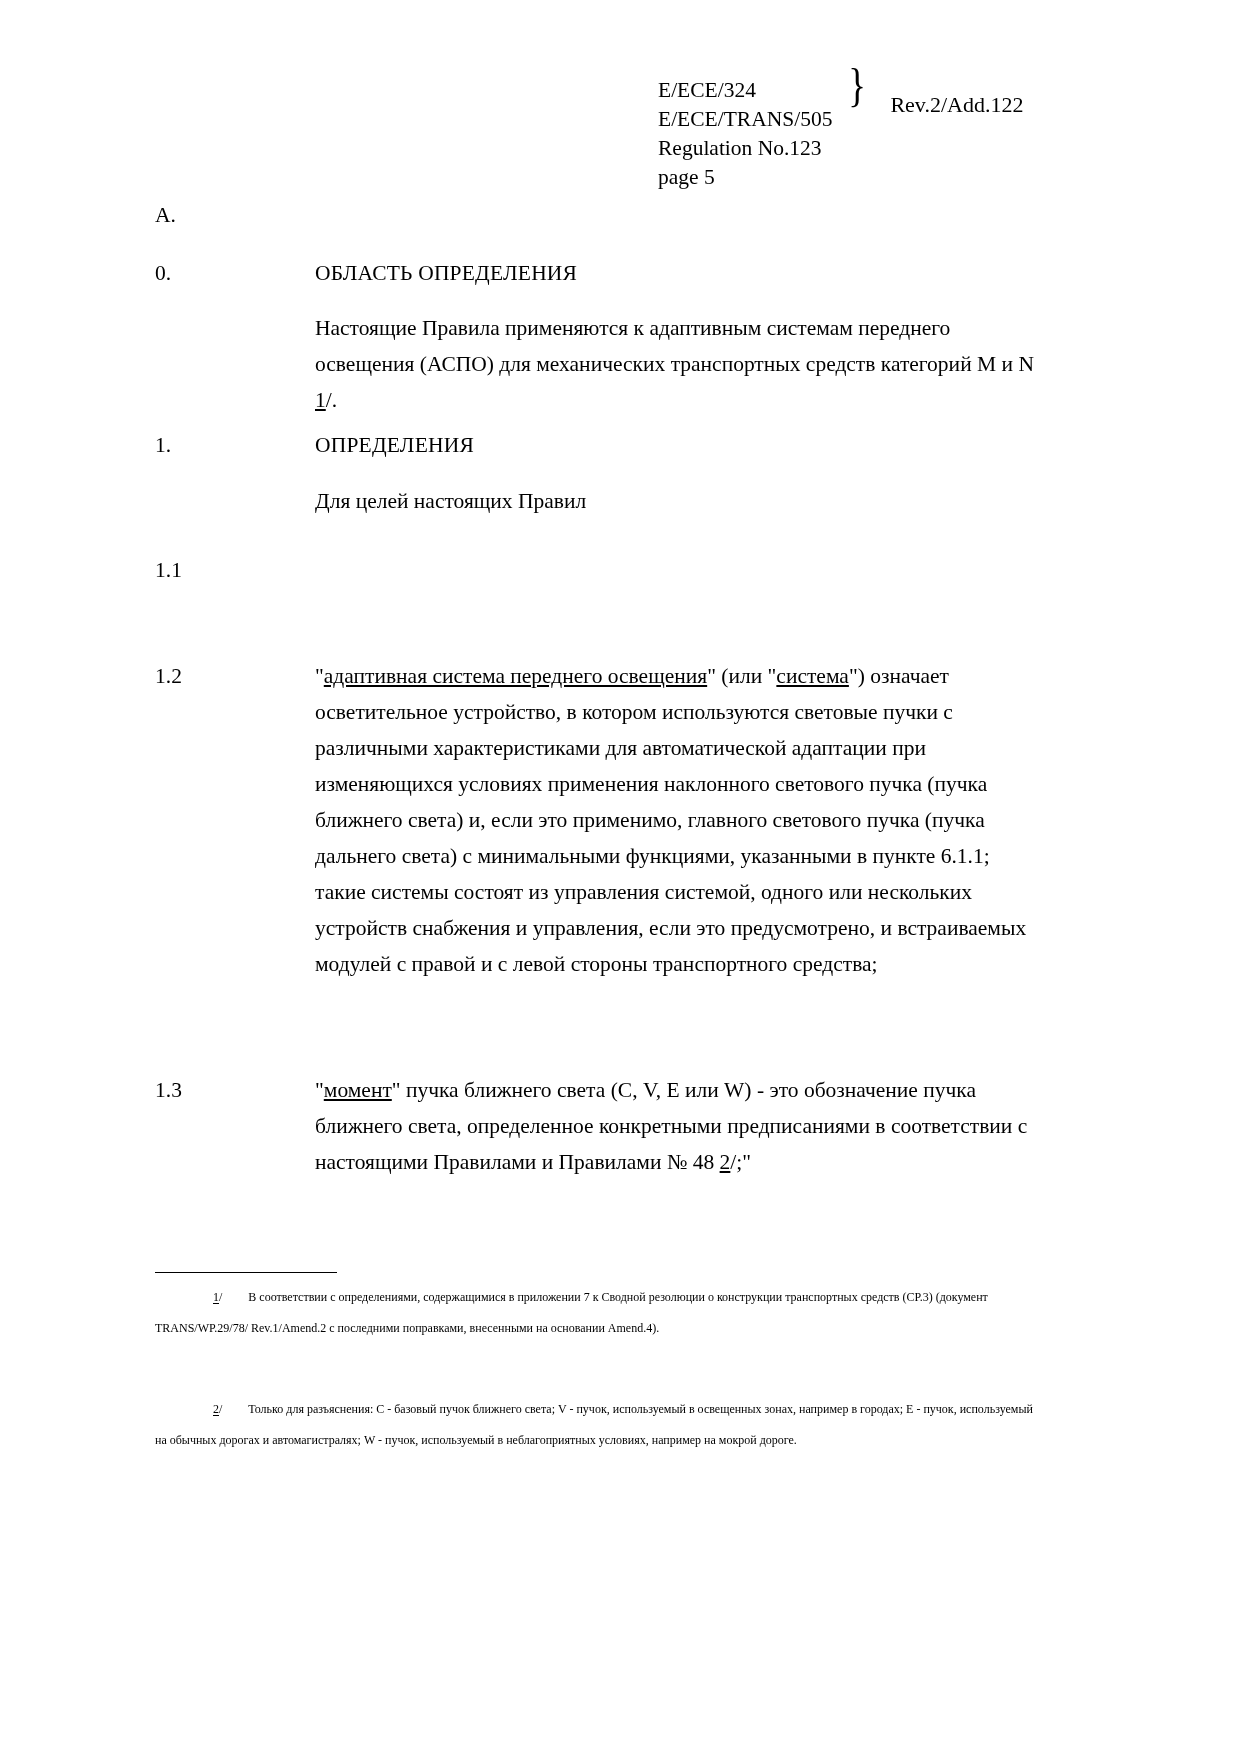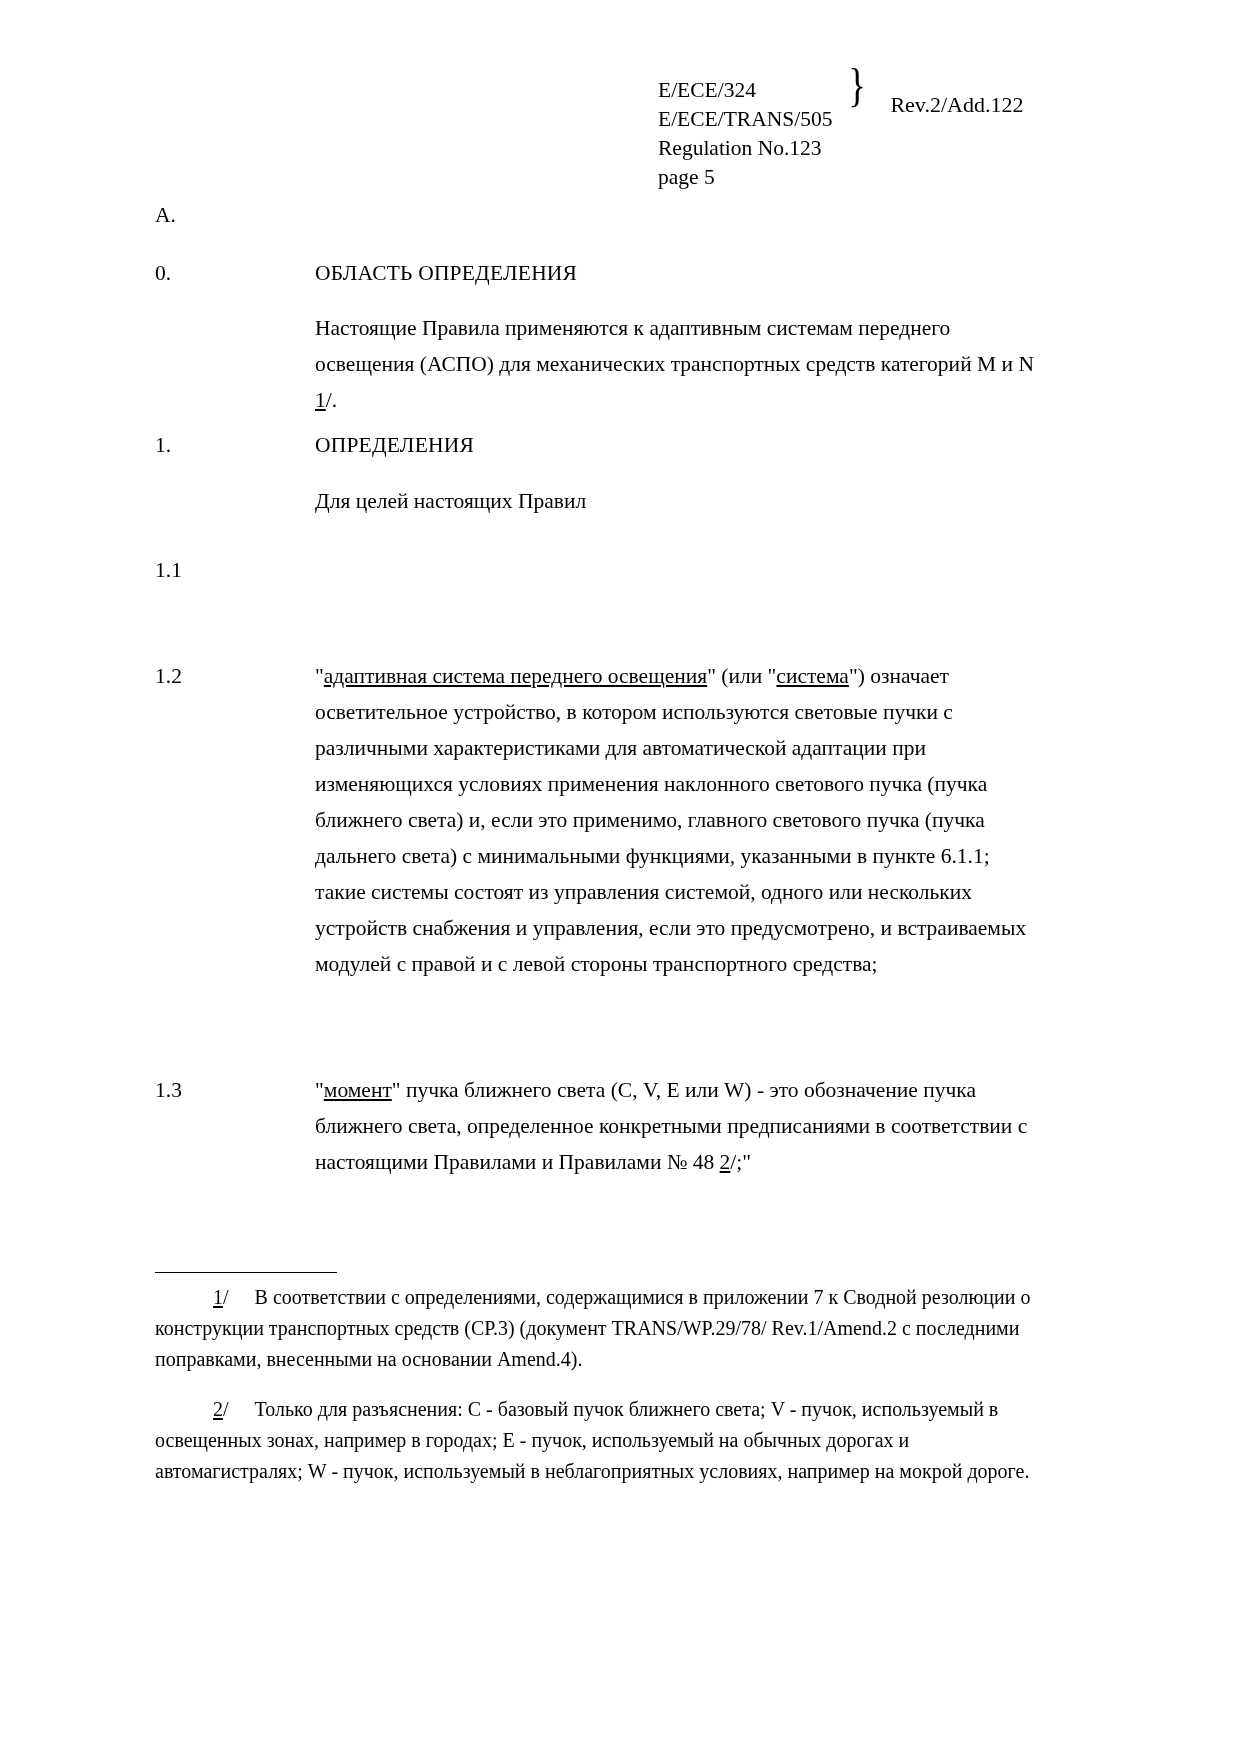--- a/index.html
+++ b/index.html
@@ -99,21 +99,21 @@
     left: 155px;
     top: 1272px;
     width: 182px;
     height: 0;
     border-top: 1.4px solid #000;
   }
   .footnote {
     position: absolute;
     left: 155px;
     width: 888px;
-    font-size: 20px;
+    font-size: 12px;
     line-height: 31px;
     text-align: left;
   }
   .footnote .fn-indent {
     display: inline-block;
     width: 58px;
   }
   .footnote .fn-gap {
     display: inline-block;
     width: 26px;

